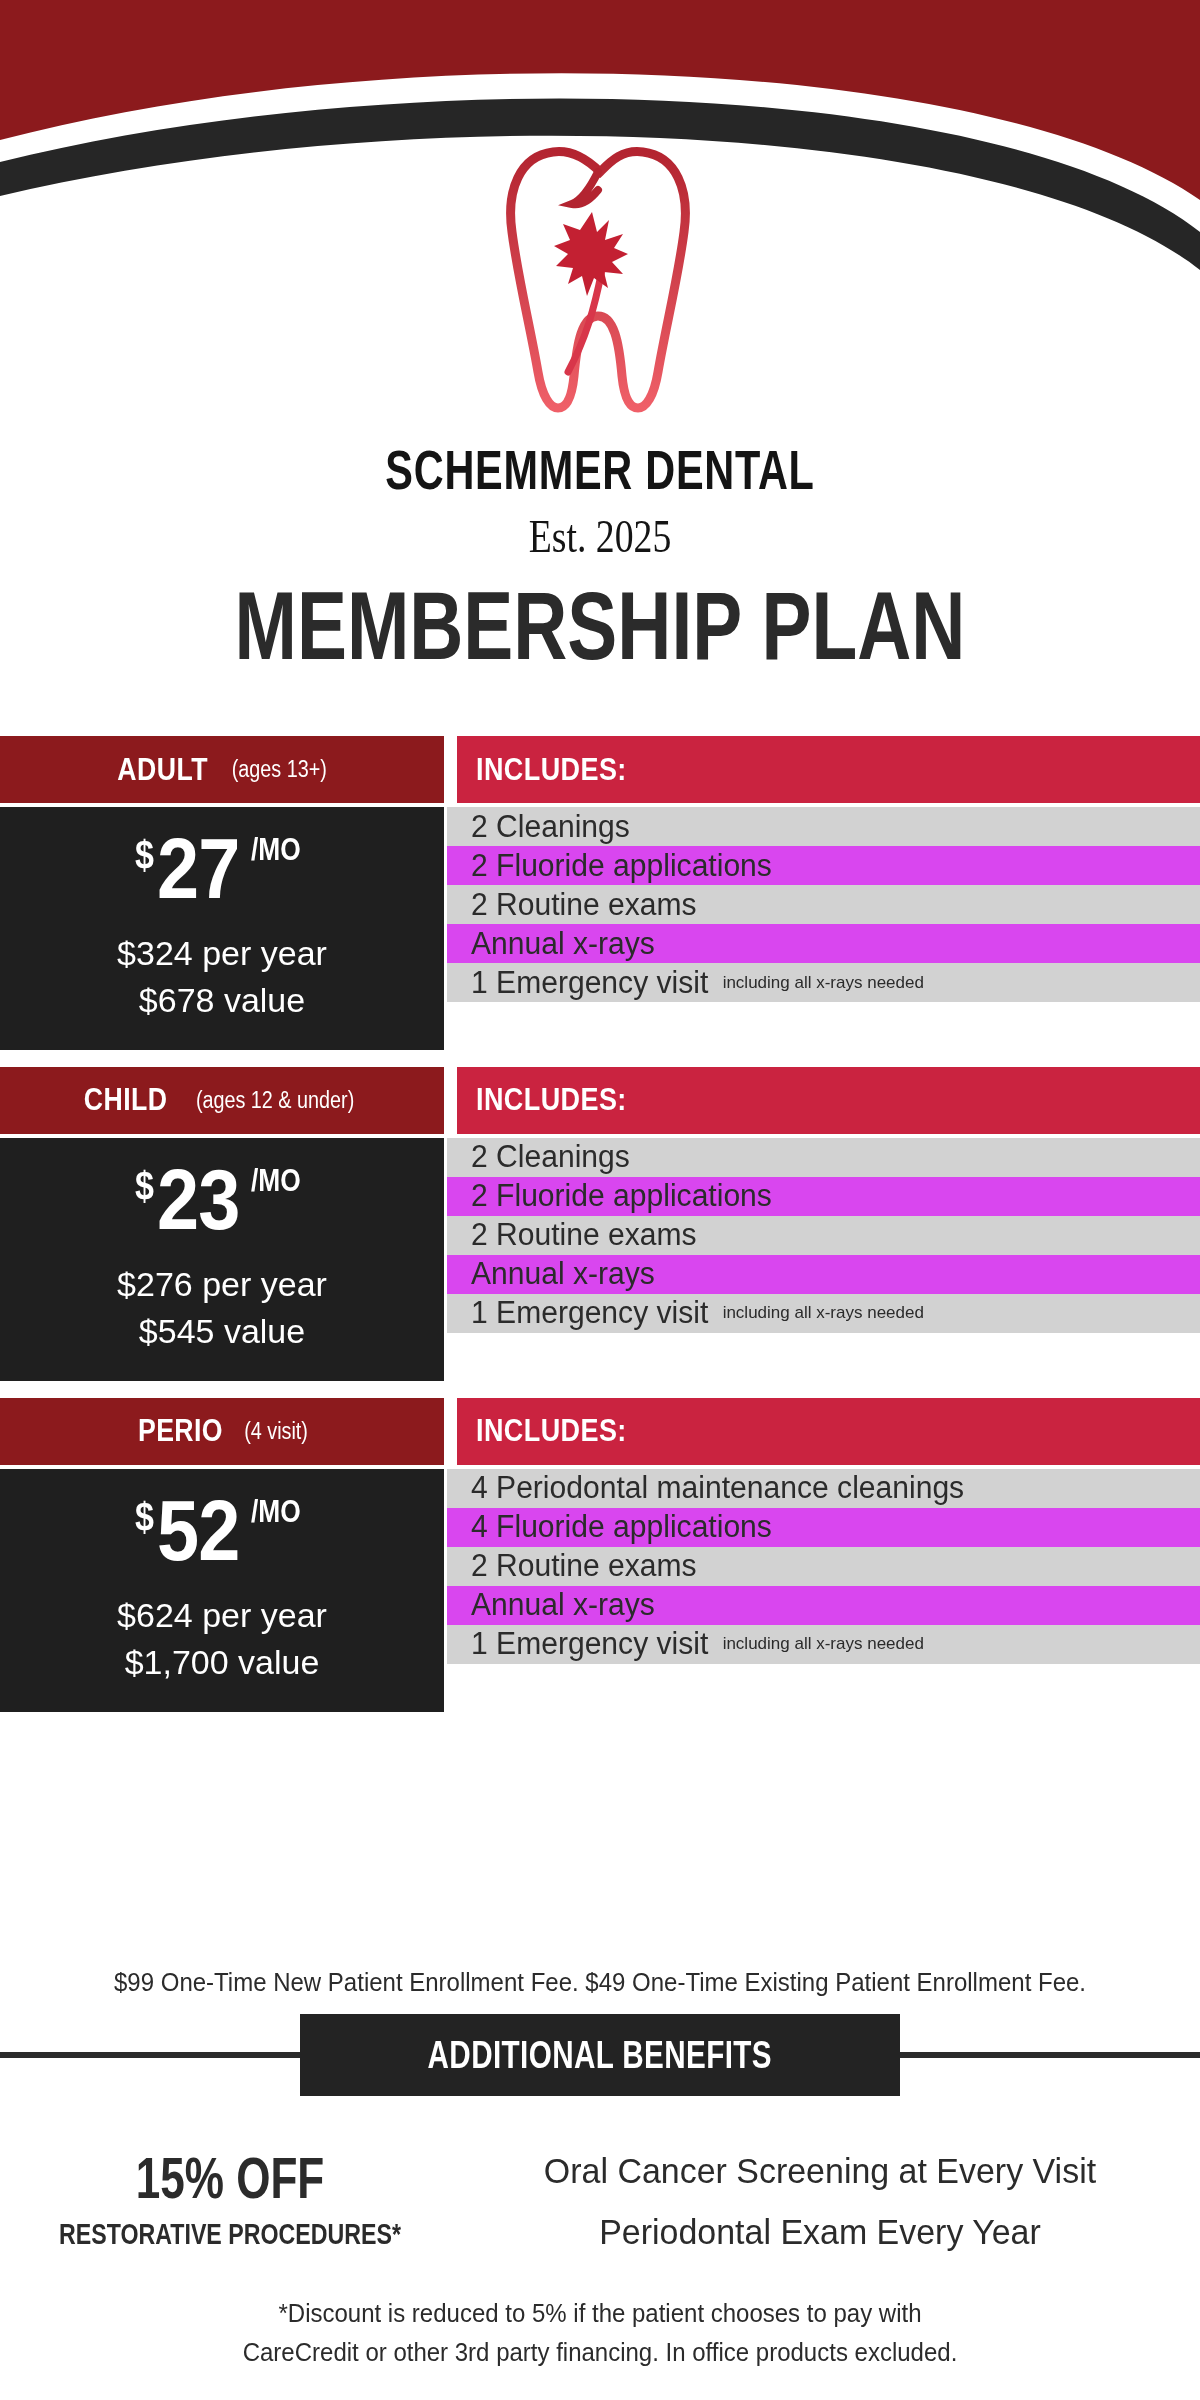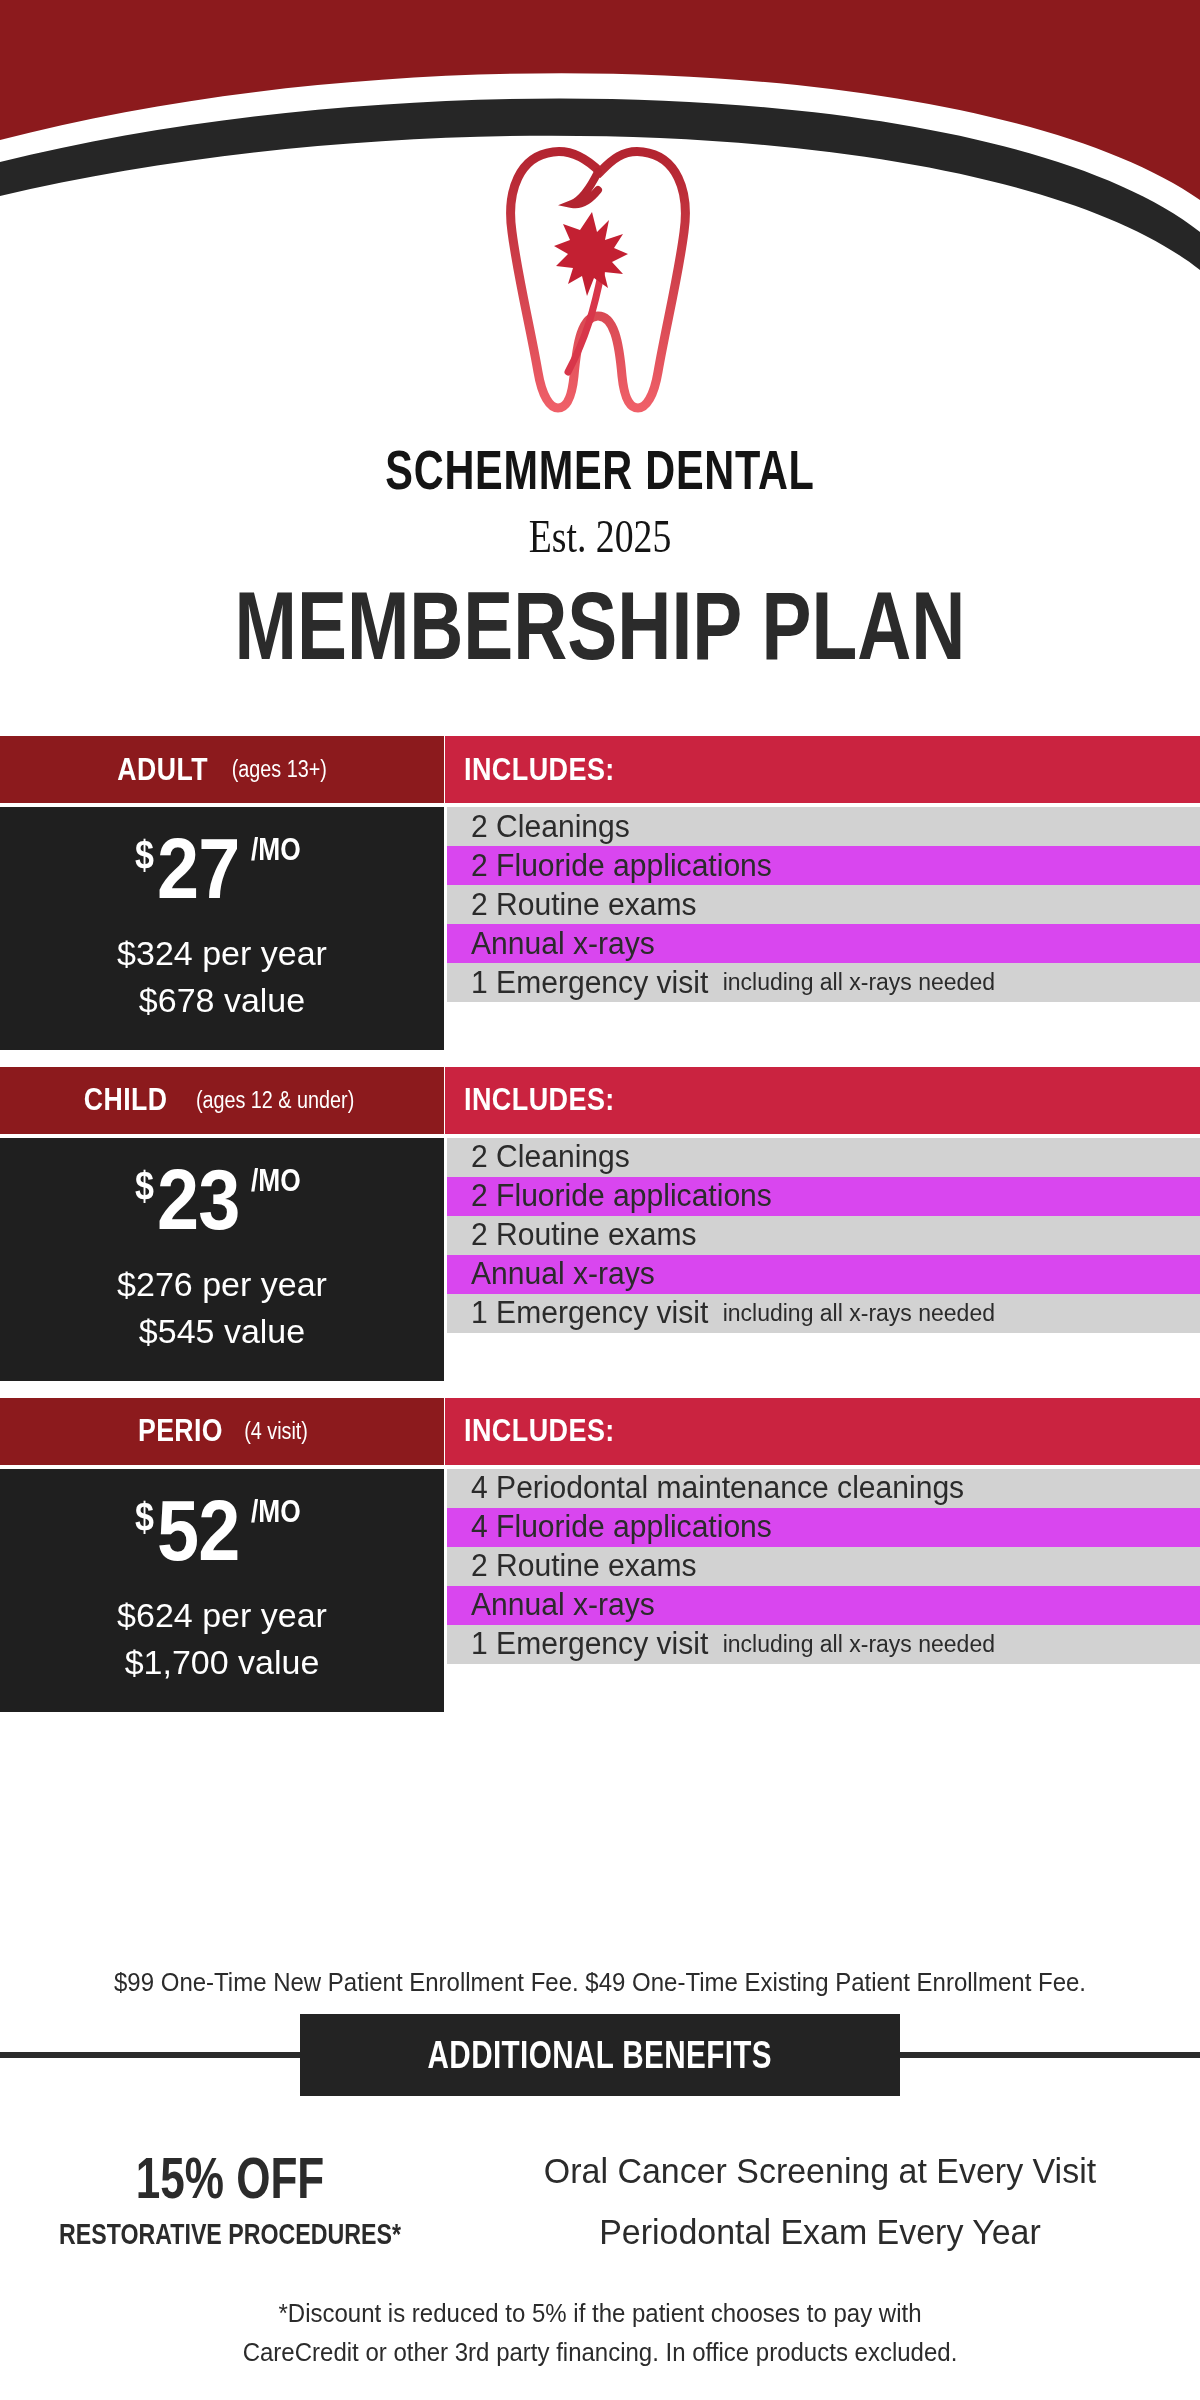--- a/index.html
+++ b/index.html
@@ -57,21 +57,21 @@
     font-weight: bold; font-size: 31px; letter-spacing: 0.5px;
     transform: scaleX(0.86); transform-origin: center;
     display: inline-block;
   }
   .plan-head-left .ages {
     font-size: 23px; margin-left: 9px;
     transform: scaleX(0.86); transform-origin: center;
     display: inline-block;
   }
   .plan-head-right {
-    flex: 1; margin-left: 1px; background: #ca2340;
+    flex: 1; margin-left: 13px; background: #ca2340;
     display: flex; align-items: center;
     color: #ffffff;
     font-weight: bold; font-size: 31px; letter-spacing: 0.5px;
     padding-left: 19px;
   }
   .plan-head-right span {
     transform: scaleX(0.87); transform-origin: left center; display: inline-block;
   }
 
   .plan-body { display: flex; margin-top: 4px; }
@@ -100,21 +100,21 @@
 
   .includes-list { flex: 1; margin-left: 3px; display: flex; flex-direction: column; }
   .benefit-row {
     height: 39px; display: flex; align-items: center;
     padding-left: 24px; color: #2b2b2b; font-size: 31px;
     white-space: nowrap; overflow: hidden;
   }
   .benefit-row.shade { background: #d2d2d2; }
   .benefit-row.plain { background: #d946ef; }
   .benefit-main { transform: scaleX(0.97); transform-origin: left center; display:inline-block; }
-  .benefit-note { font-size: 23px; margin-left: 7px; color: #2b2b2b; }
+  .benefit-note { font-size: 17px; margin-left: 7px; color: #2b2b2b; }
 
   
   .enrollment {
     position: absolute; top: 1968px; left: 0; width: 1200px; text-align: center;
     font-size: 25px; color: #2b2b2b;
     transform: scaleX(0.96); transform-origin: center top;
   }
 
   
   .ab-banner { position: absolute; top: 2014px; left: 0; width: 1200px; height: 82px; border-radius: 10px; }

